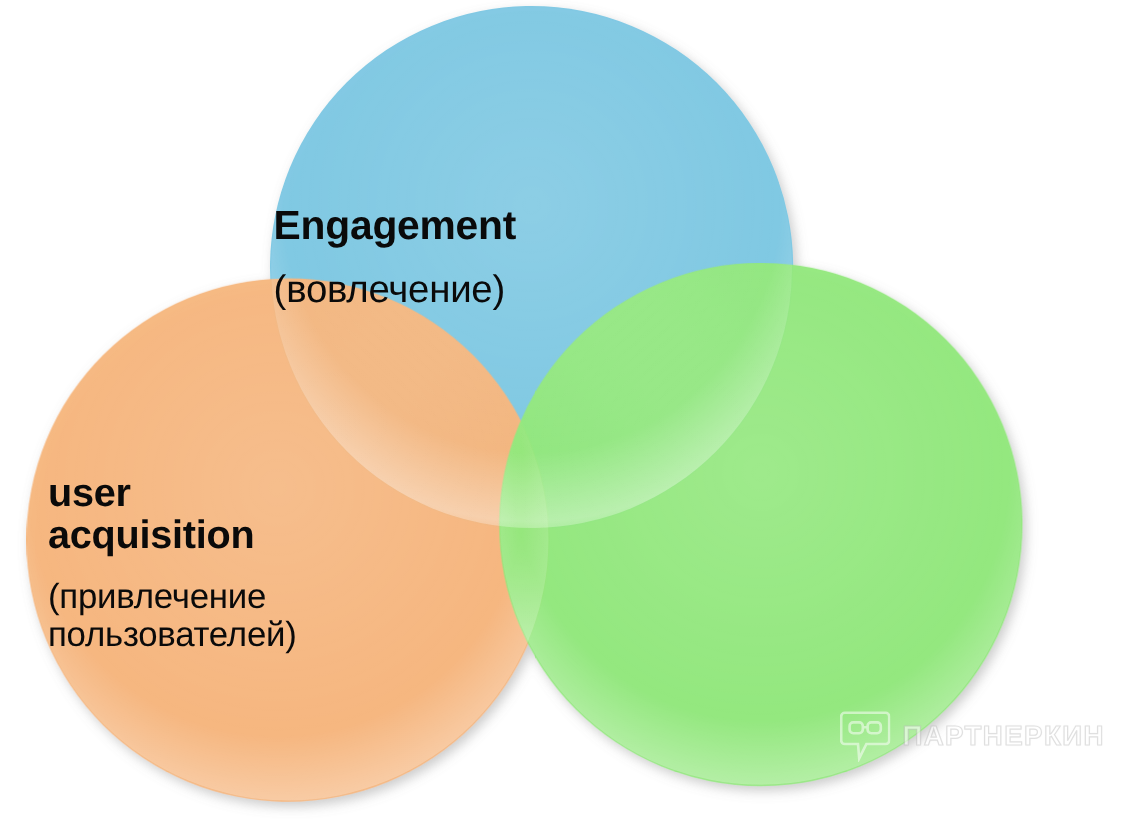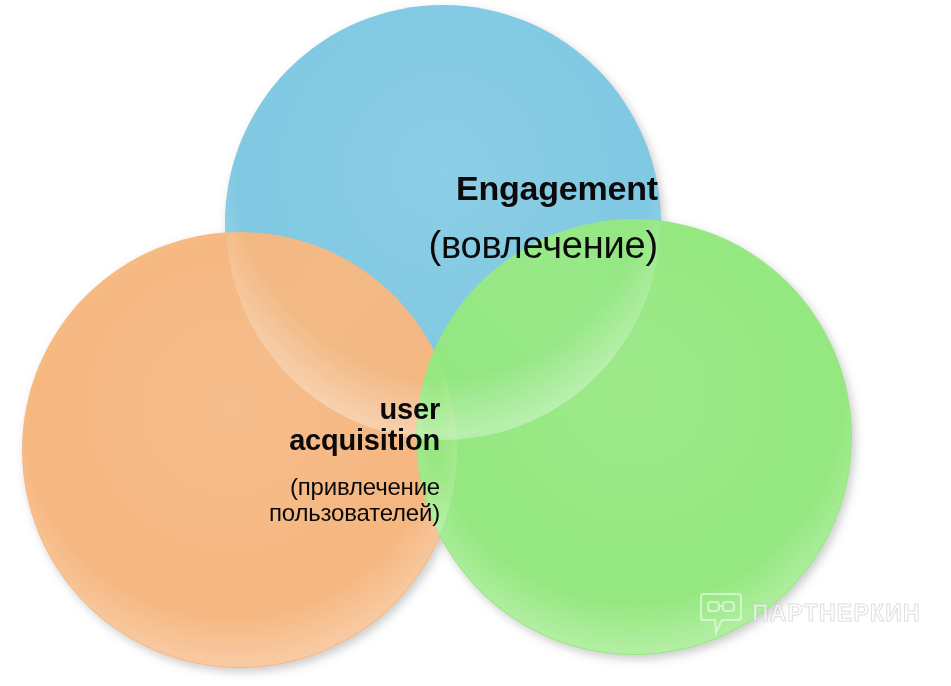--- a/index.html
+++ b/index.html
@@ -28,54 +28,54 @@
     position: absolute;
     left: 0;
     top: 0;
     width: 951px;
     height: 686px;
     display: block;
   }
 
   .label-block {
     position: absolute;
-    text-align: right;
+    text-align: left;
     color: #0a0a0a;
     line-height: 1.06;
     white-space: pre-line;
     pointer-events: none;
   }
   .label-title {
     font-weight: bold;
     font-size: 34px;
     letter-spacing: -0.2px;
     display: block;
   }
   .label-sub {
     font-weight: normal;
-    font-size: 38px;
+    font-size: 32px;
     letter-spacing: -0.2px;
     display: block;
     margin-top: 2px;
   }
 
   
   #label-engagement {
     left: 228px;
     top: 153px;
     width: 430px;
   }
   
   #label-user-acquisition {
     left: 40px;
     top: 377px;
     width: 400px;
   }
-  #label-user-acquisition .label-title { font-size: 29px; }
-  #label-user-acquisition .label-sub { font-size: 24px; }
+  #label-user-acquisition .label-title { font-size: 33px; }
+  #label-user-acquisition .label-sub { font-size: 29px; }
   
   #label-outcome {
     left: 515px;
     top: 418px;
     width: 330px;
   }
 
   
   #watermark {
     position: absolute;

